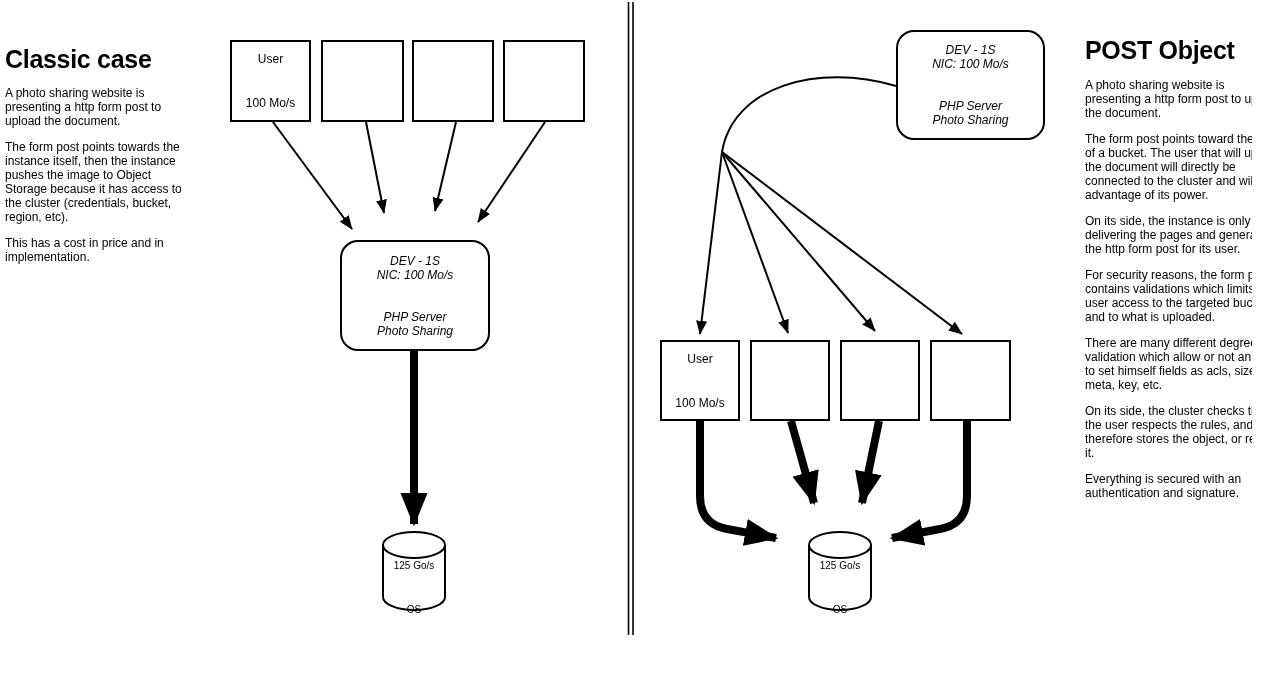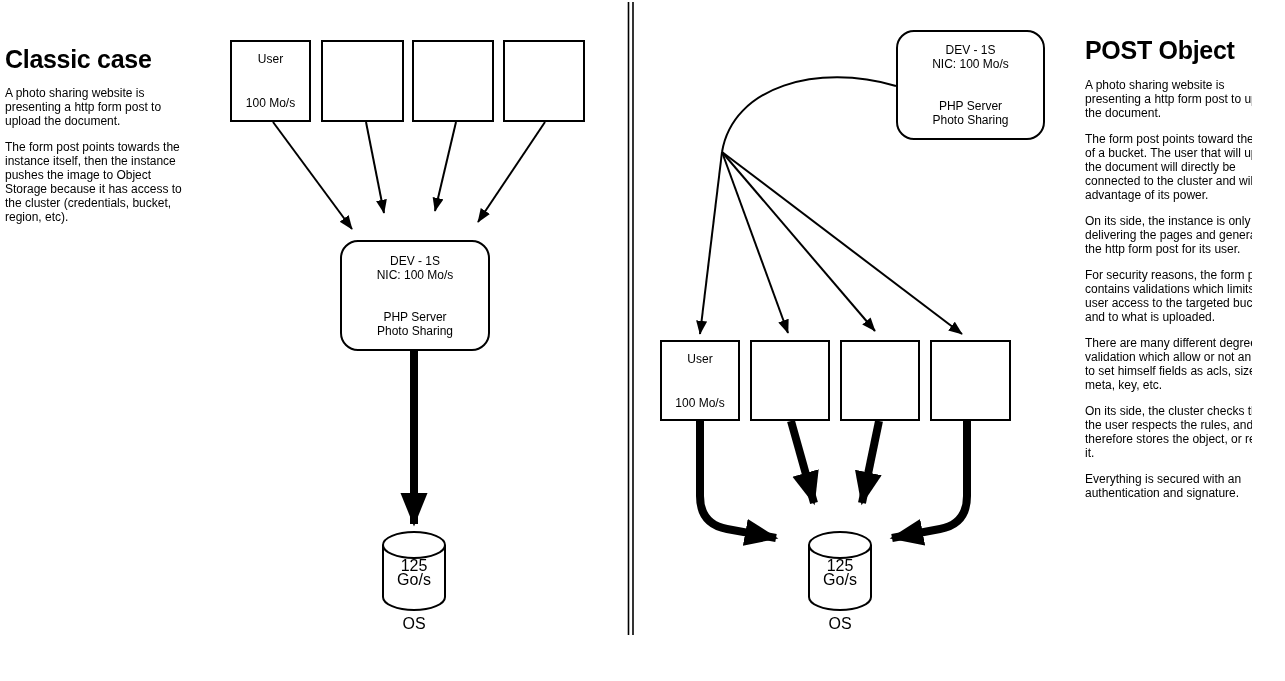--- a/index.html
+++ b/index.html
@@ -8,24 +8,24 @@
   #canvas { position: relative; width: 1252px; height: 681px; background: #fff; overflow: hidden; border-radius: 11px; }
   .abs { position: absolute; }
   .panel-title { font-size: 25px; font-weight: bold; letter-spacing: -0.3px; white-space: nowrap; }
   .paragraphs { font-size: 12px; line-height: 14px; }
   .paragraphs p { margin: 0 0 12px 0; }
   .node {
     position: absolute; border: 2px solid #000; background: #fff;
     display: flex; flex-direction: column; align-items: center; justify-content: center;
     font-size: 12px; line-height: 14px; text-align: center;
   }
-  .rounded { border-radius: 18px; }
+  .rounded { border-radius: 18px; font-style: italic; }
   .gap-top { margin-top: 30px; }
   .srv-gap { margin-top: 28px; }
-  .cyl-label { position: absolute; text-align: center; font-size: 16px; line-height: 14px; }
+  .cyl-label { position: absolute; text-align: center; font-size: 10px; line-height: 14px; }
   svg.layer { position: absolute; left: 0; top: 0; }
 </style>
 </head>
 <body>
 
 <div id="canvas">
 
   <svg class="layer" width="1285" height="681">
     <defs>
       <marker id="arrThin" markerWidth="9" markerHeight="7" refX="6.6" refY="2.75" orient="auto" markerUnits="strokeWidth">
@@ -75,20 +75,21 @@
       <ellipse cx="840" cy="545" rx="31" ry="13" fill="#fff" stroke="#000" stroke-width="2"></ellipse>
     </g>
   </svg>
 
   <div class="abs" style="left:5px; top:45px;">
     <div class="panel-title">Classic case</div>
   </div>
   <div class="abs paragraphs" style="left:5px; top:86px; width:190px;">
     <p>A photo sharing website is presenting a http form post to upload the document.</p>
     <p>The form post points towards the instance itself, then the instance pushes the image to Object Storage because it has access to the cluster (credentials, bucket, region, etc).</p>
+    <p>This has a cost in price and in implementation.</p>
   </div>
 
   <div class="node" style="left:230px; top:40px; width:81px; height:82px;">
     <div>User</div>
     <div class="gap-top">100 Mo/s</div>
   </div>
   <div class="node" style="left:321px; top:40px; width:83px; height:82px;"></div>
   <div class="node" style="left:412px; top:40px; width:82px; height:82px;"></div>
   <div class="node" style="left:503px; top:40px; width:82px; height:82px;"></div>
 

